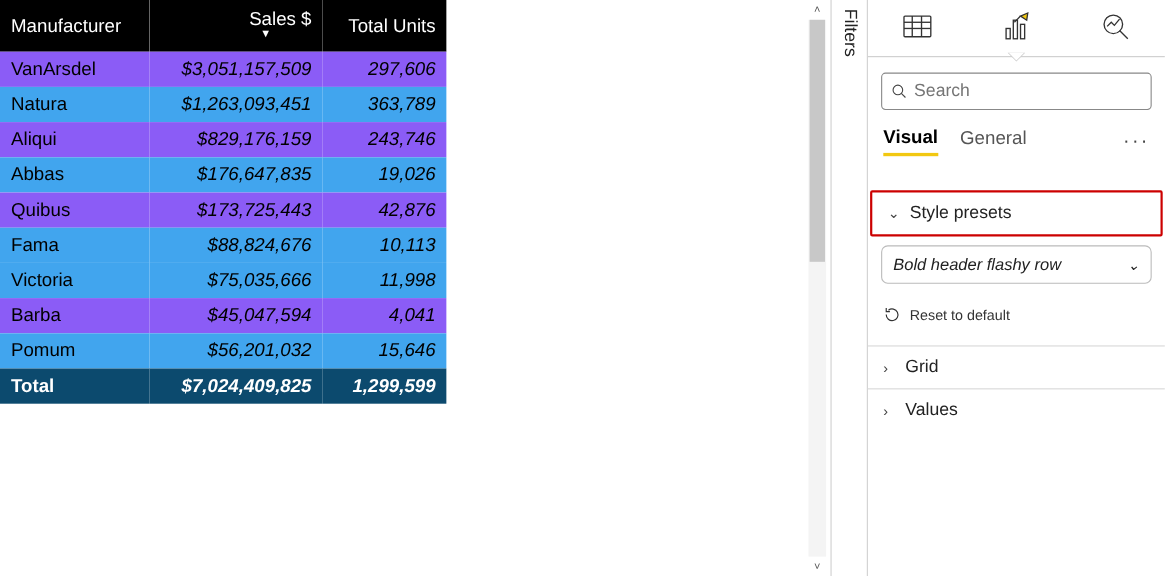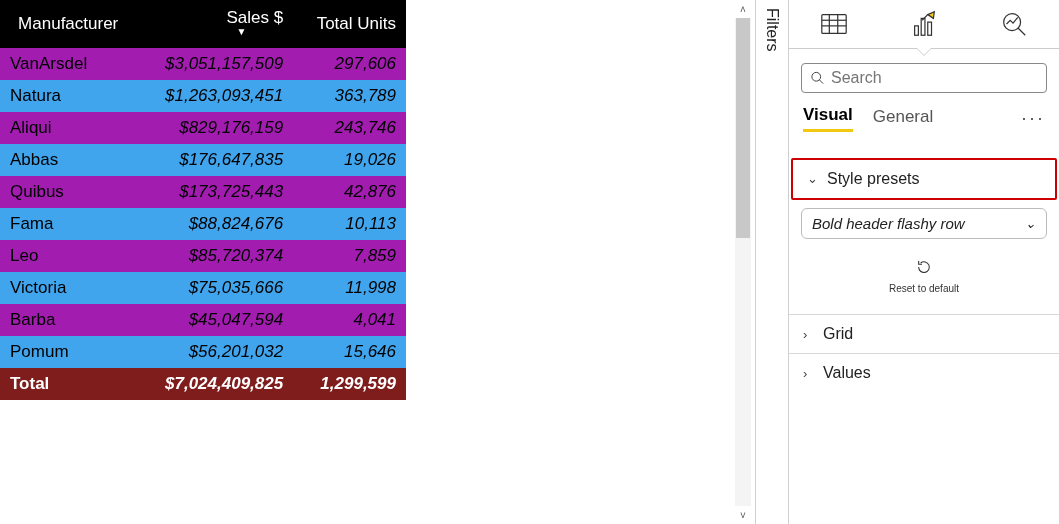--- a/index.html
+++ b/index.html
@@ -2,29 +2,29 @@
 <html><head>
 <meta charset="utf-8">
 <style>
   * { box-sizing: border-box; margin: 0; padding: 0; font-family: "Segoe UI", Arial, sans-serif; }
   body { display:flex; width:1059px; height:524px; background:#fff; overflow:hidden; }
 
   
   .table-wrap { width:406px; height:524px; overflow:hidden; }
   table { width:100%; border-collapse:collapse; font-size:17px; }
   thead tr { background:#000; color:#fff; }
-  th { text-align:center; font-weight:400; padding:8px 10px 8px 10px; position:relative; }
+  th { text-align:left; font-weight:400; padding:8px 10px 8px 10px; position:relative; }
   th.num { text-align:right; }
   .sort-ind { font-size:10px; display:block; text-align:center; margin-top:-2px; margin-left:8px; width:14px;}
   th .hwrap { display:inline-block; }
   tbody td { padding:6px 10px; color:#000; }
   td.num { text-align:right;font-style:italic; }
-  .r0 { background:#a21caf; }
+  .r0 { background:#8b5cf6; }
   .r1 { background:#41a5ee; }
-  tfoot td { background:#7f1d1d; color:#fff; font-weight:700; padding:6px 10px; }
+  tfoot td { background:#0c4a6e; color:#fff; font-weight:700; padding:6px 10px; }
   tfoot td.num { text-align:right; }
 
   
   .gap { flex:1; position:relative; }
   .scrollbar { position:absolute; right:4px; top:0; width:16px; height:100%; }
   .sb-arrow { width:16px;height:18px;display:flex;align-items:center;justify-content:center;color:#555;font-size:10px;}
   .sb-track { position:absolute; top:18px; bottom:18px; left:0; width:16px; background:#f4f4f4;}
   .sb-thumb { position:absolute; left:1px; width:14px; top:0; height:45%; background:#c8c8c8;}
 
   
@@ -53,21 +53,21 @@
   .spacer { height:28px;}
 
   .section { padding:10px 14px; display:flex; align-items:center; gap:6px; font-size:16px;}
   .section.border { border-top:1px solid #d8d8d8;}
   .sec-chev { font-size:13px; color:#444; display:inline-block; width:14px;}
   .style-presets { border:2px solid #c00; border-radius:2px; margin:0 2px;}
 
   .preset-box { margin:8px 12px 10px; border:1px solid #bbb; border-radius:6px; height:38px; display:flex; align-items:center; padding:0 10px; font-size:15px; justify-content:space-between;font-style:italic;}
   .preset-box .chv { font-size:13px;}
 
-  .reset { padding:10px 14px 20px; display:flex; align-items:center; gap:8px; color:#333; font-size:10px;flex-direction:column;}
+  .reset { padding:10px 14px 20px; display:flex; align-items:center; gap:8px; color:#333; font-size:13px;}
   .reset svg{width:16px;height:16px;stroke:#333;fill:none;stroke-width:1.6;}
 </style>
 </head>
 <body>
 
 <div class="table-wrap">
   <table>
     <thead>
       <tr>
         <th><span>Manufacturer</span></th>
@@ -101,25 +101,20 @@
         <tr class="r0">
           <td>Quibus</td>
           <td class="num">$173,725,443</td>
           <td class="num">42,876</td>
         </tr>
         <tr class="r1">
           <td>Fama</td>
           <td class="num">$88,824,676</td>
           <td class="num">10,113</td>
         </tr>
-        <tr class="r0">
-          <td>Leo</td>
-          <td class="num">$85,720,374</td>
-          <td class="num">7,859</td>
-        </tr>
         <tr class="r1">
           <td>Victoria</td>
           <td class="num">$75,035,666</td>
           <td class="num">11,998</td>
         </tr>
         <tr class="r0">
           <td>Barba</td>
           <td class="num">$45,047,594</td>
           <td class="num">4,041</td>
         </tr>

